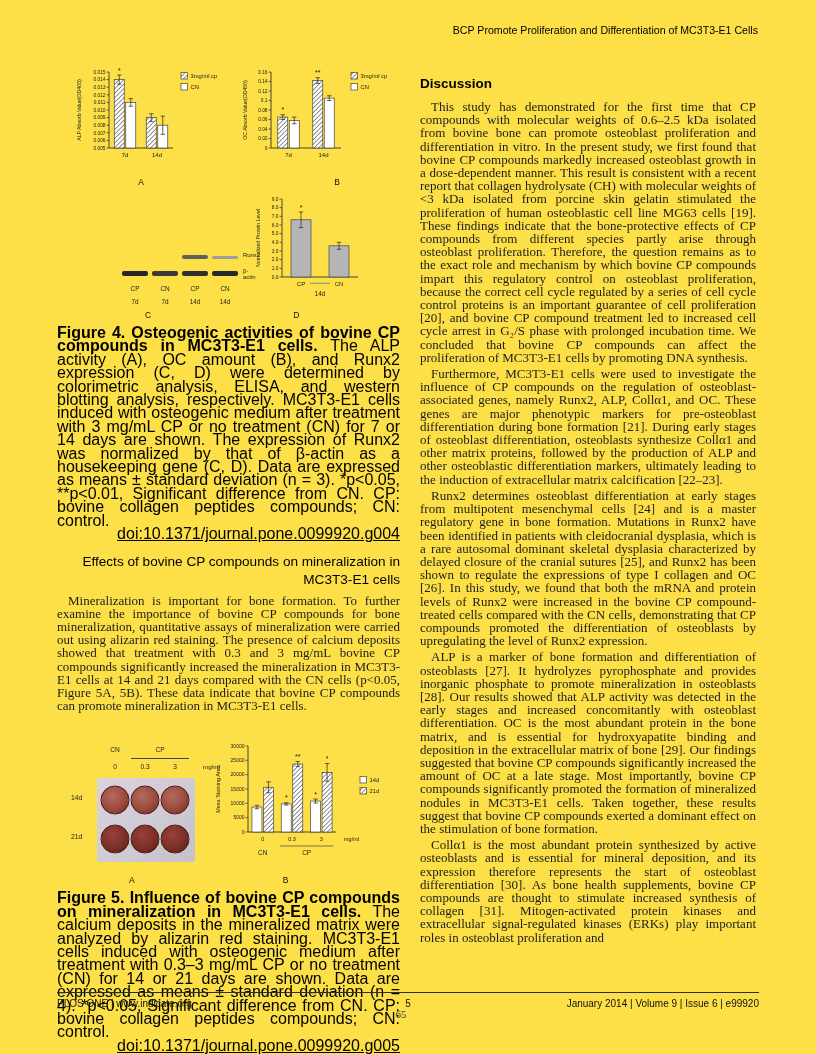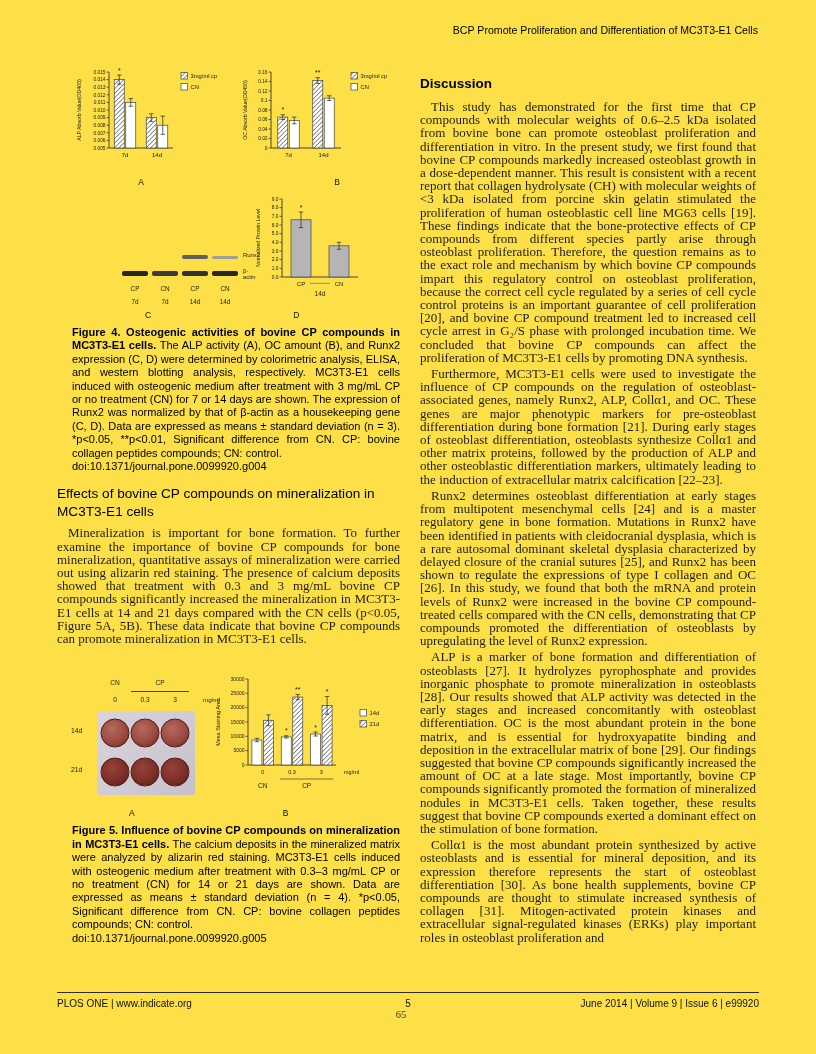--- a/index.html
+++ b/index.html
@@ -12,27 +12,27 @@
   .wm-gray{left:105px;top:1050px;transform:rotate(-55deg);color:rgba(160,160,160,0.20);}
   
   .running-title{position:absolute;top:24px;right:58px;font-family:"Liberation Sans",sans-serif;
                  font-size:10.6px;color:#000;}
   
   .col-left{position:absolute;left:57px;top:66px;width:343px;}
   .col-right{position:absolute;left:420px;top:76px;width:336px;}
   .body-text{font-size:13px;line-height:13.2px;text-align:justify;margin:0 0 3px 0;color:#1c1c1c;}
   .indent{text-indent:11px;}
   .section-heading{font-family:"Liberation Sans",sans-serif;font-size:13.6px;font-weight:400;
-                   color:#000;margin:12px 0 5px 0;line-height:18px;}
+                   color:#000;margin:12px 0 5px 0;line-height:18px;text-align:right;}
   .discussion-heading{font-family:"Liberation Sans",sans-serif;font-size:13.5px;font-weight:700;
                       color:#000;margin:0 0 9px 0;}
-  .caption{font-family:"Liberation Sans",sans-serif;font-size:11px;line-height:13.4px;
-           text-align:justify;color:#000;margin:6px 0 0 15px;}
+  .caption{font-family:"Liberation Sans",sans-serif;font-size:16px;line-height:13.4px;
+           text-align:justify;color:#000;margin:6px 0 0 0;}
   .caption .cap-bold{font-weight:700;}
-  .doi{display:block;text-align:left;}
+  .doi{display:block;text-align:right;text-decoration:underline;}
   
   .figure{position:relative;}
   .chart-row{display:flex;margin-left:12px;}
   .panel-label-row{font-family:"Liberation Sans",sans-serif;font-size:8.5px;color:#111;
                    display:flex;margin-top:1px;margin-bottom:4px;}
   .row2{display:flex;margin-left:64px;margin-top:6px;align-items:flex-end;}
   .chart-holder{display:block;}
   
   .blot{position:relative;width:150px;height:66px;font-family:"Liberation Sans",sans-serif;}
   .band{position:absolute;border-radius:2px;filter:blur(0.4px);}
@@ -438,16 +438,16 @@
         <p class="body-text indent">ALP is a marker of bone formation and differentiation of osteoblasts [27]. It hydrolyzes pyrophosphate and provides inorganic phosphate to promote mineralization in osteoblasts [28]. Our results showed that ALP activity was detected in the early stages and increased concomitantly with osteoblast differentiation. OC is the most abundant protein in the bone matrix, and is essential for hydroxyapatite binding and deposition in the extracellular matrix of bone [29]. Our findings suggested that bovine CP compounds significantly increased the amount of OC at a late stage. Most importantly, bovine CP compounds significantly promoted the formation of mineralized nodules in MC3T3-E1 cells. Taken together, these results suggest that bovine CP compounds exerted a dominant effect on the stimulation of bone formation.</p>
         <p class="body-text indent">Collα1 is the most abundant protein synthesized by active osteoblasts and is essential for mineral deposition, and its expression therefore represents the start of osteoblast differentiation [30]. As bone health supplements, bovine CP compounds are thought to stimulate increased synthesis of collagen [31]. Mitogen-activated protein kinases and extracellular signal-regulated kinases (ERKs) play important roles in osteoblast proliferation and</p>
       </div>
   </div>
 
   <div class="footer-rule"></div>
   <div class="footer">
     <span class="footer-left">PLOS ONE | www.indicate.org</span>
     <span class="footer-page">5</span>
     <span class="footer-page2">65</span>
-    <span class="footer-right">June 2014 | Volume 9 | Issue 6 | e99920</span>
+    <span class="footer-right">January 2014 | Volume 9 | Issue 6 | e99920</span>
   </div>
 
 </div>
 
 </body></html>

